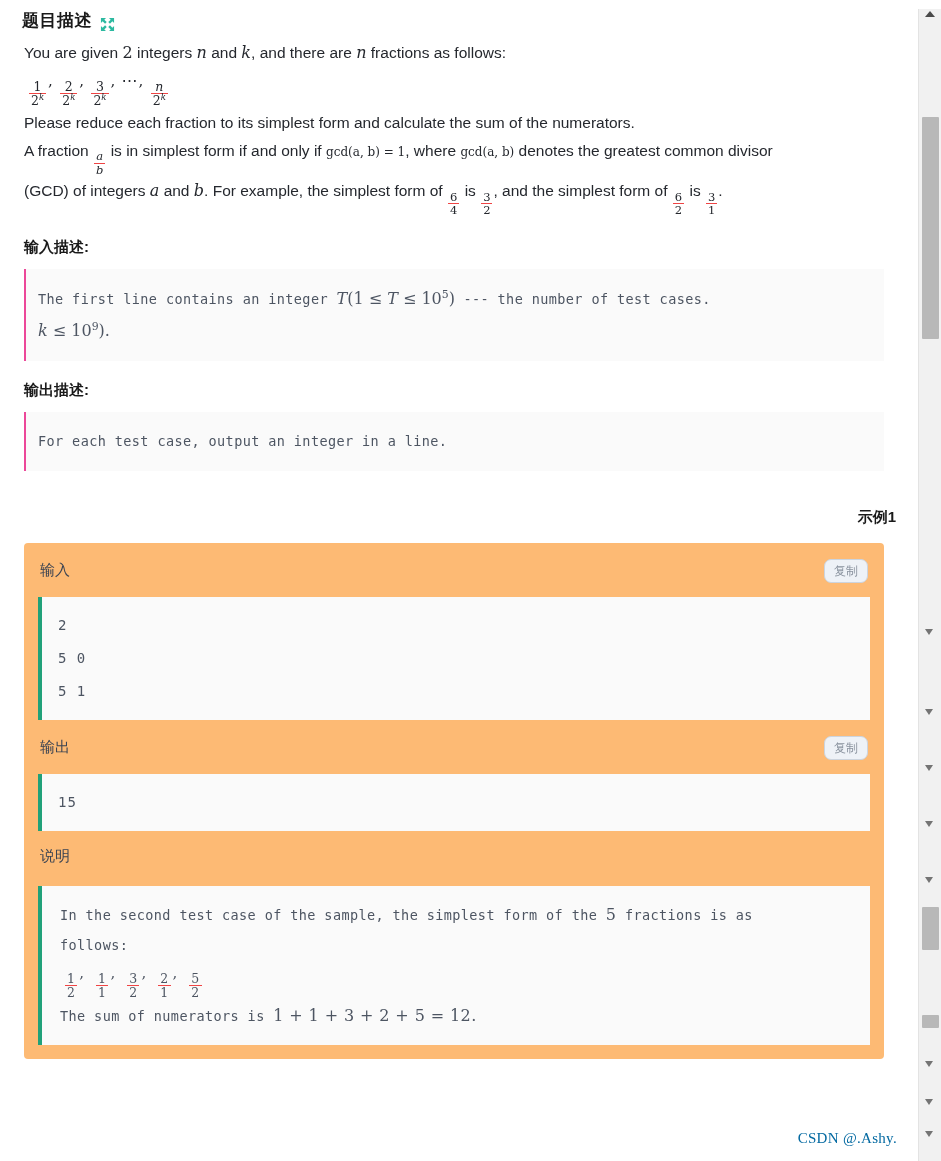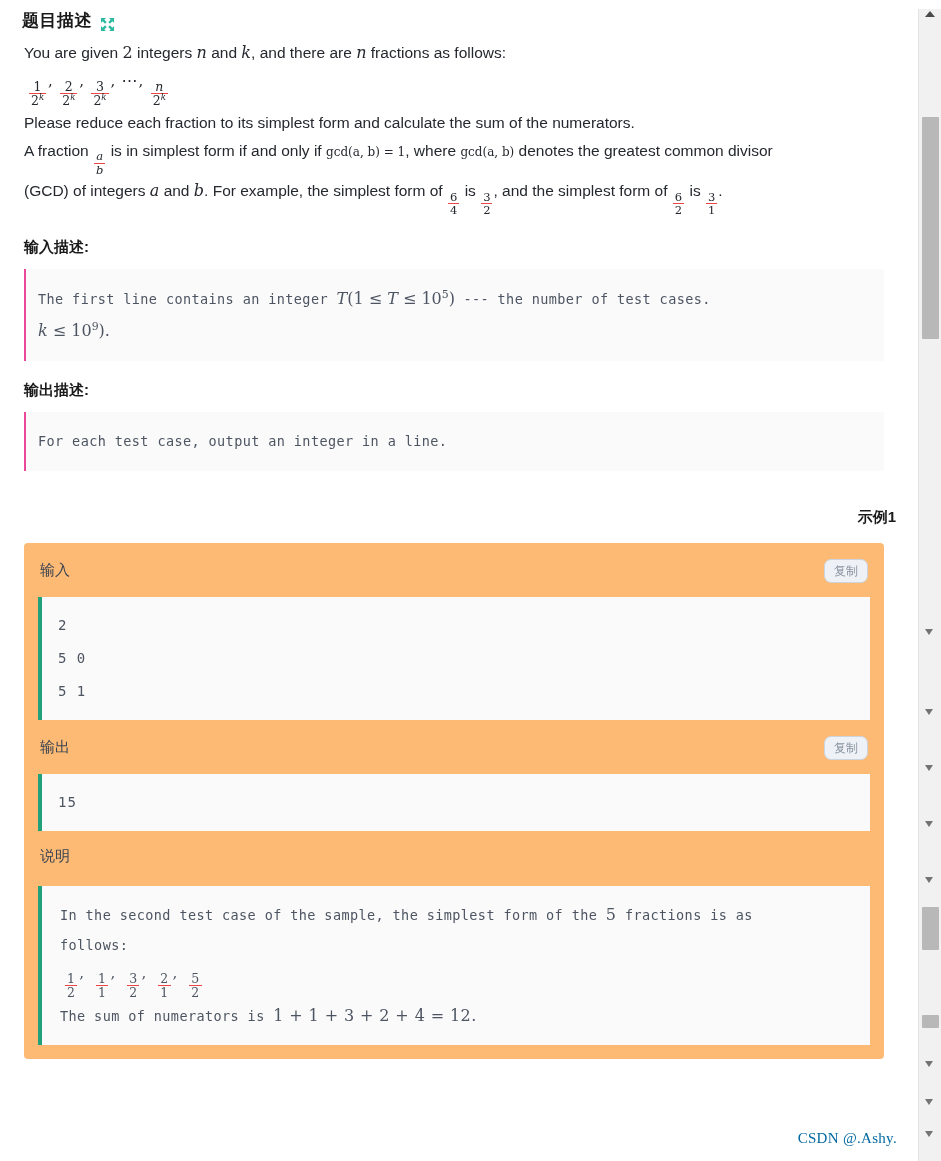--- a/index.html
+++ b/index.html
@@ -406,21 +406,21 @@
             <span class="num">2</span>
             <span class="den">1</span>
           </span><span class="sep">,</span>
         <span class="frac">
             <span class="num">5</span>
             <span class="den">2</span>
           </span>
       </div>
       <div class="cline">
         <span>The sum of numerators is</span>
-        <span class="mserif">1 + 1 + 3 + 2 + 4 = 12</span><span class="mserif">.</span>
+        <span class="mserif">1 + 1 + 3 + 2 + 5 = 12</span><span class="mserif">.</span>
       </div>
     </div>
 
   </div>
 </div>
 
 <div class="scrollbar">
   <span class="scroll-up-arrow"></span>
   <span class="scroll-thumb t1"></span>
   <span class="scroll-mark" style="top:620px"></span>

